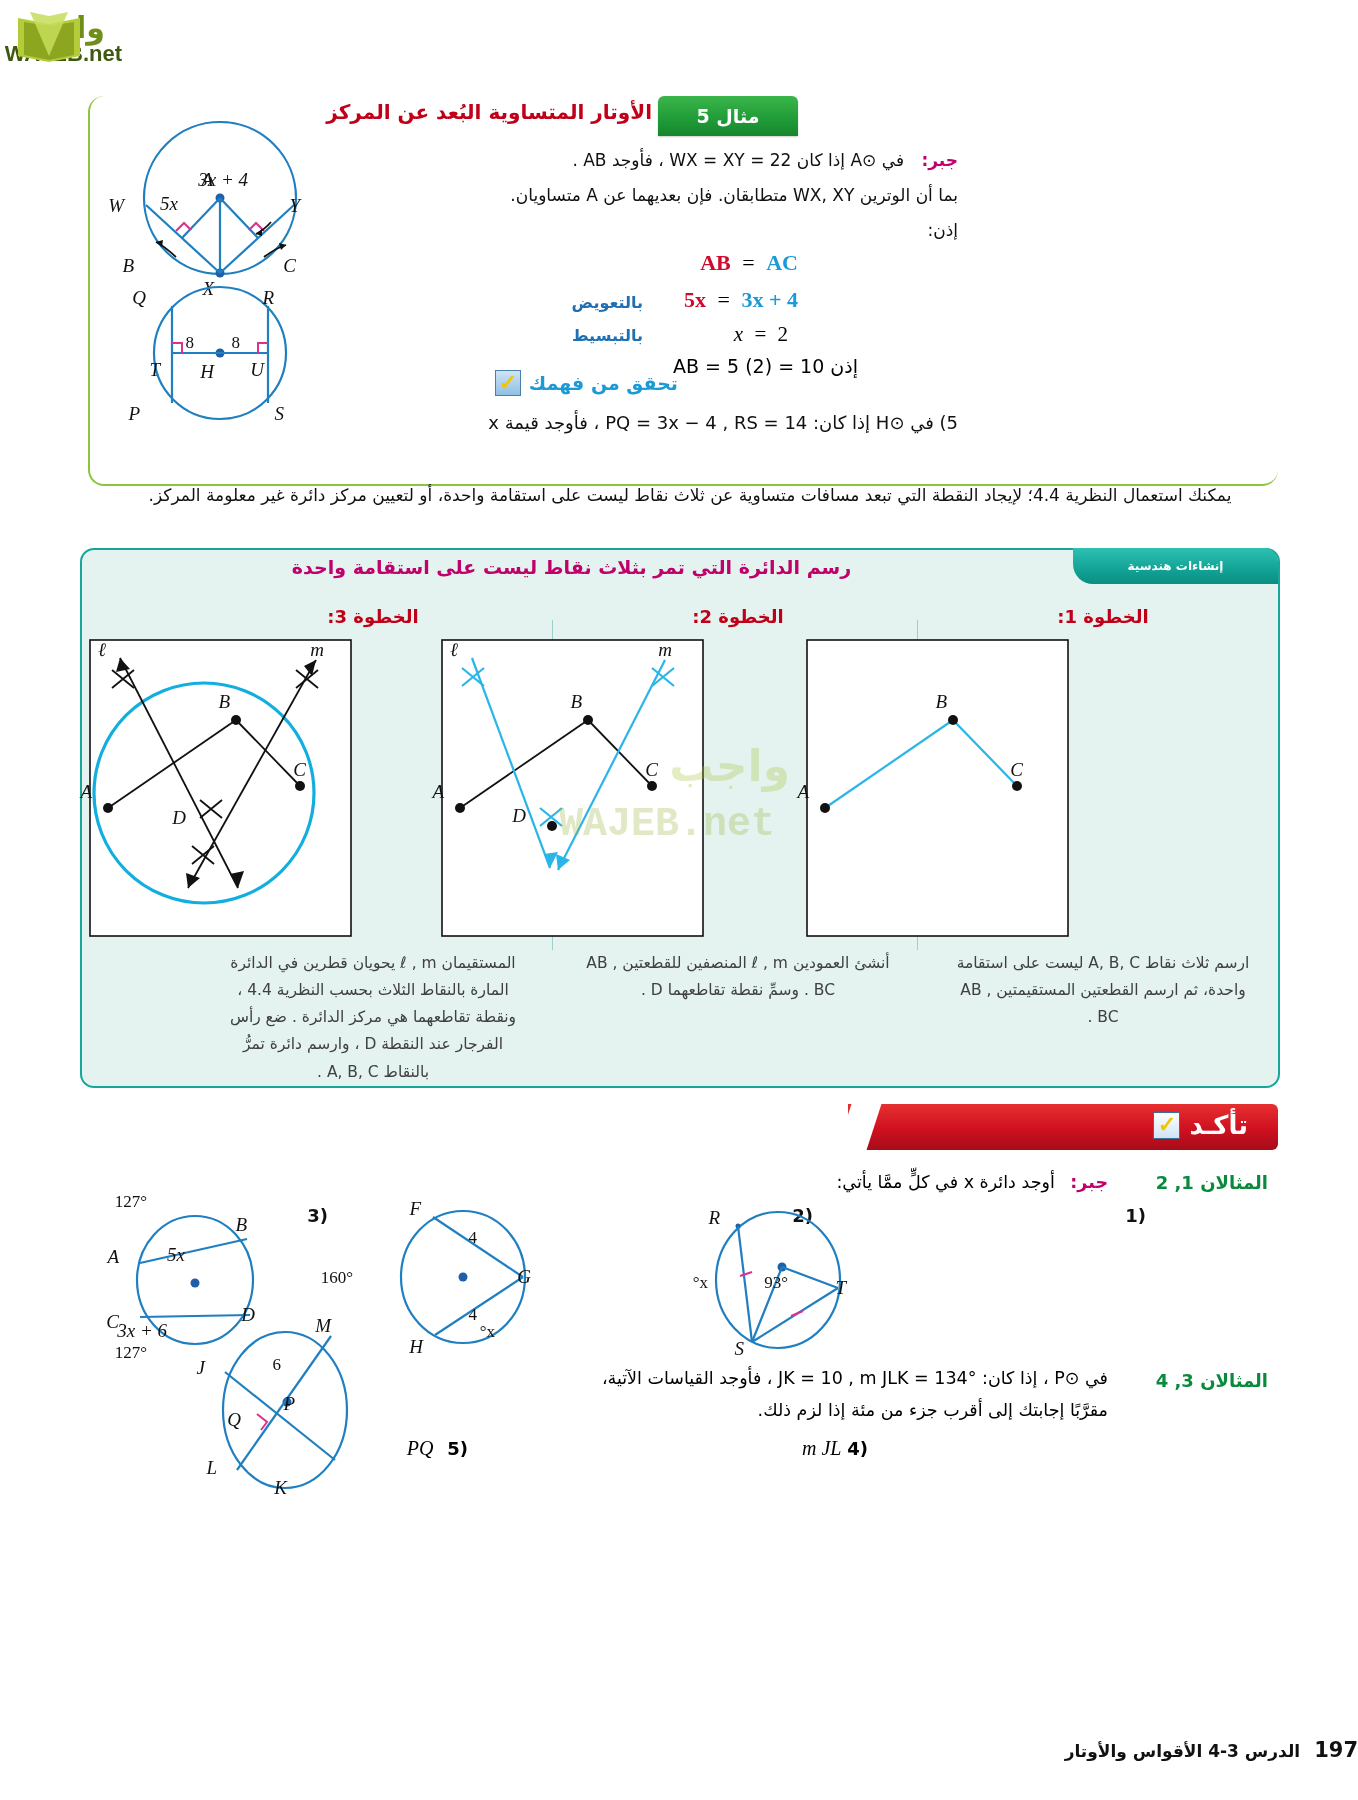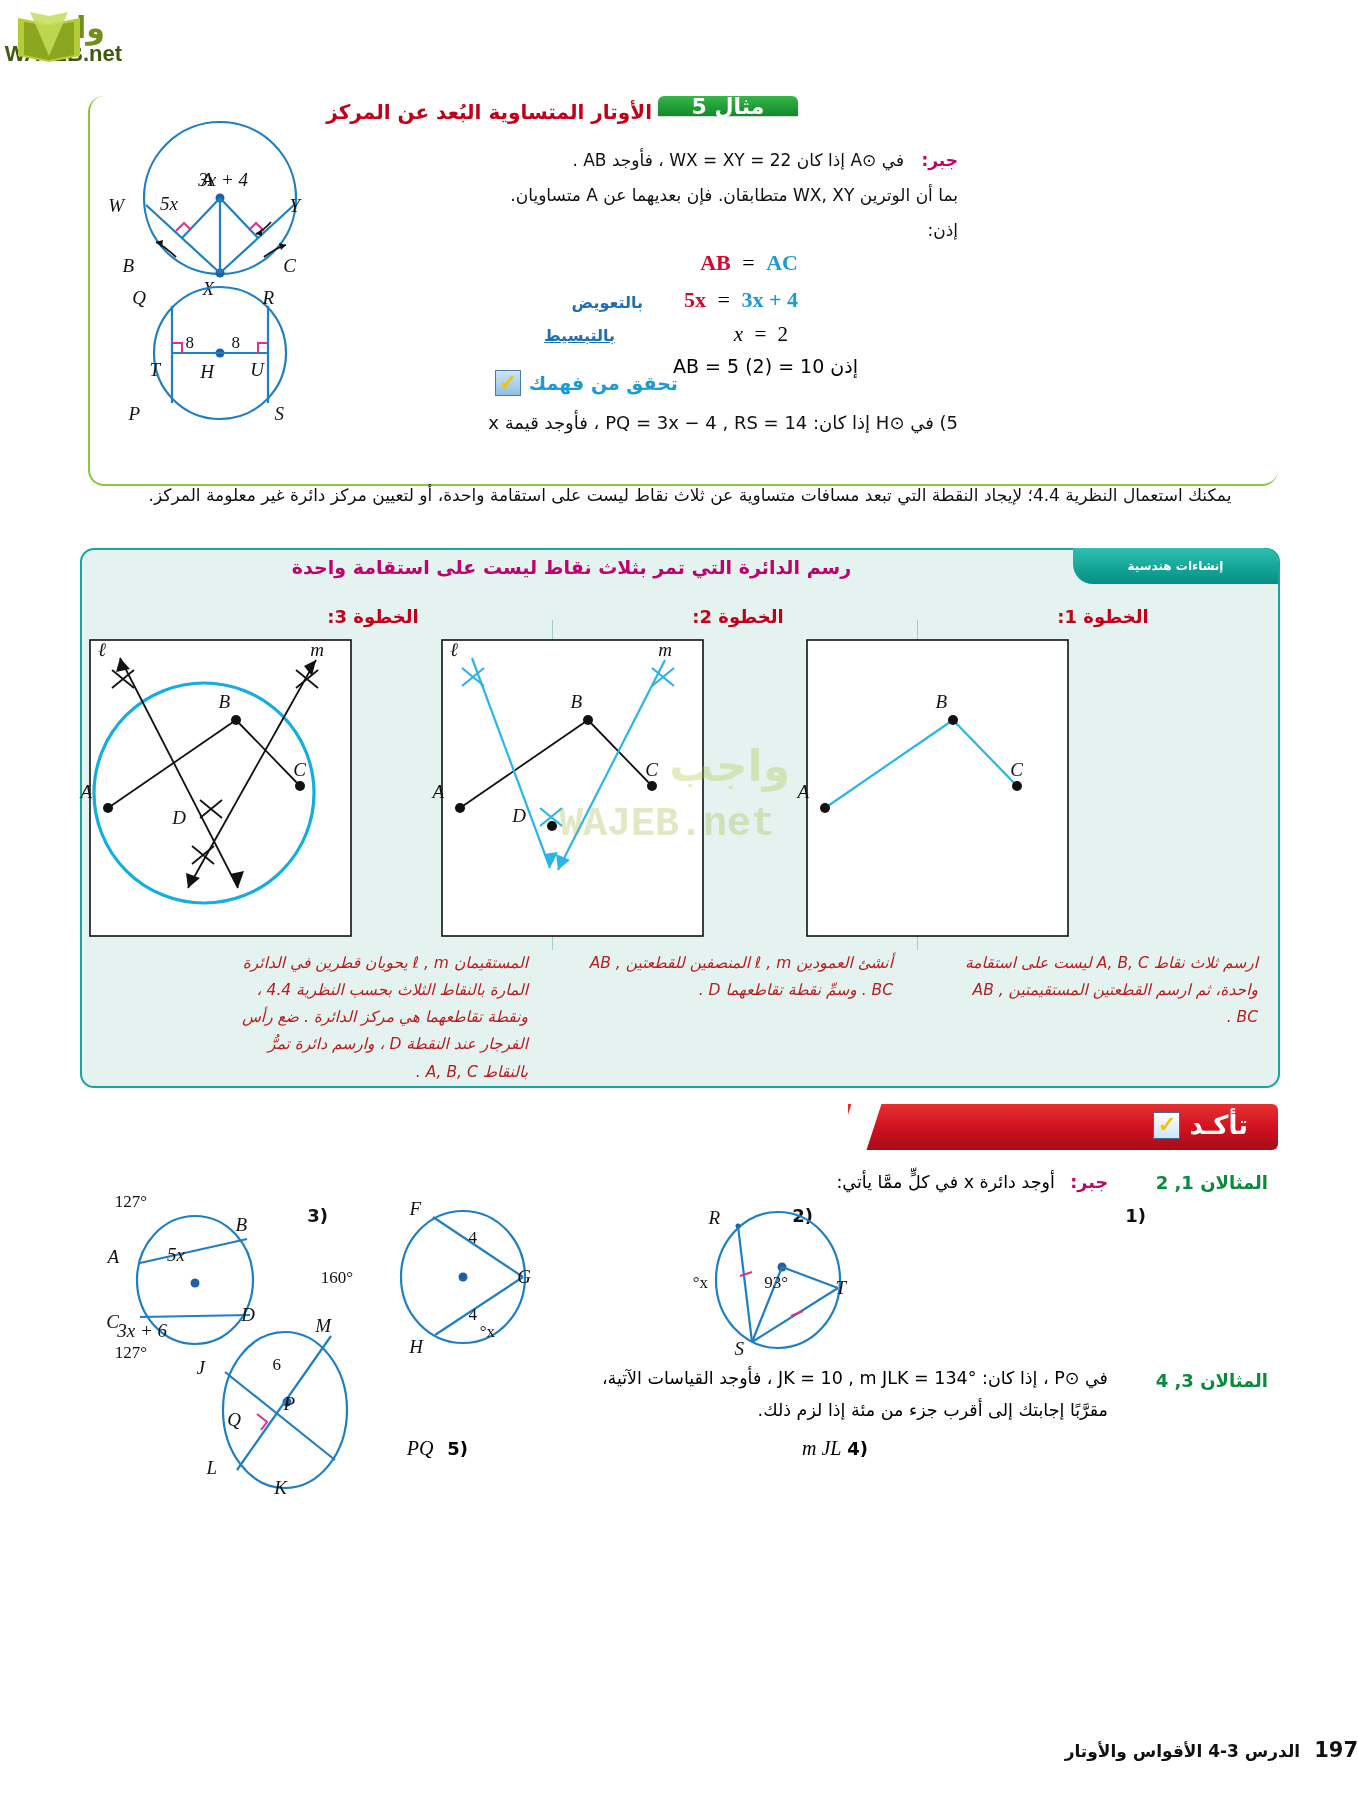--- a/index.html
+++ b/index.html
@@ -44,25 +44,25 @@
 
   
   .example-box {
     position:absolute; left:88px; top:96px; width:1190px; height:390px;
     border:2px solid #8cc63f; border-radius:16px;
     border-top:none; border-right:none;
     background:transparent;
   }
   .ex-tab {
     position:absolute; right:560px; top:96px;
-    width:140px; height:20px;
+    width:140px; height:40px;
     background:linear-gradient(180deg,#3bb54a 0%, #1f9b37 60%, #17862c 100%);
     border-radius:6px 6px 0 0;
     color:#fff; font-family:"DejaVu Sans", sans-serif;
-    font-size:22px; font-weight:bold;
+    font-size:19px; font-weight:bold;
     display:flex; align-items:center; justify-content:center;
     box-shadow:0 1px 2px rgba(0,0,0,.2);
   }
   .ex-title {
     position:absolute; right:706px; top:100px;
     font-family:"DejaVu Sans", sans-serif; font-size:20px;
     font-weight:bold; color:#c00018; white-space:nowrap;
   }
   .mathi { font-family:"Liberation Serif", serif; font-style:italic; }
 
@@ -111,22 +111,22 @@
     text-align:center;
     font-family:"DejaVu Sans", sans-serif; font-size:19px; font-weight:bold; color:#c0006b;
   }
   .step-head {
     position:absolute; top:606px; width:310px; text-align:center;
     font-family:"DejaVu Sans", sans-serif; font-size:18px; font-weight:bold; color:#c00018;
   }
   .sep-v { position:absolute; top:620px; width:1px; height:330px; background:#9ecfc8; }
 
   .step-cap {
-    position:absolute; width:310px; 
-    font-family:"DejaVu Sans", sans-serif; font-size:15.5px; color:#b91c1c; line-height:1.75;font-style:italic;
+    position:absolute; width:310px; text-align:center;
+    font-family:"DejaVu Sans", sans-serif; font-size:15.5px; color:#404040; line-height:1.75;
   }
 
   
   .assure-bar {
     position:absolute; left:88px; top:1104px; width:1190px; height:46px;
     background:linear-gradient(180deg,#e63030 0%, #cf1020 55%, #a60c18 100%);
     border-radius:6px;
   }
   .assure-cut {
     position:absolute; left:88px; top:1104px; width:760px; height:46px;
@@ -267,21 +267,21 @@
     <span style="margin:0 6px;">=</span>
     <span class="blueterm">3x + 4</span>
   </div>
   <div class="reason" style="position:absolute; right:715px; top:293px;">بالتعويض</div>
 
   <div style="position:absolute; right:570px; top:322px; font-size:21px; font-family:'Liberation Serif',serif;">
     <span class="mathi">x</span>
     <span style="margin:0 6px;">=</span>
     <span>2</span>
   </div>
-  <div class="reason" style="position:absolute; right:743px; top:326px;text-decoration:underline;">بالتبسيط</div>
+  <div class="reason" style="position:absolute; right:715px; top:326px;">بالتبسيط</div>
 
   <div style="position:absolute; right:500px; top:355px; font-size:19px; font-family:'DejaVu Sans',sans-serif;">إذن AB = 5 (2) = 10</div>
 
   <div class="check-bar">
     <span class="check-text">تحقق من فهمك</span>
     <span class="check-box">✓</span>
   </div>
 
   <div class="ex-line" style="right:400px; top:412px; font-size:18px;">5) في ⊙H إذا كان: PQ = 3x − 4 , RS = 14 ، فأوجد قيمة x</div>
 

